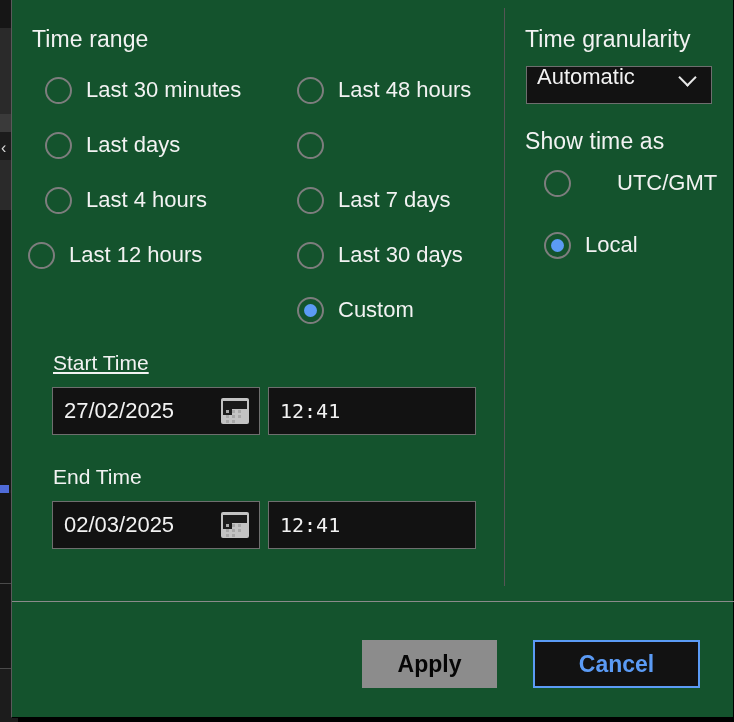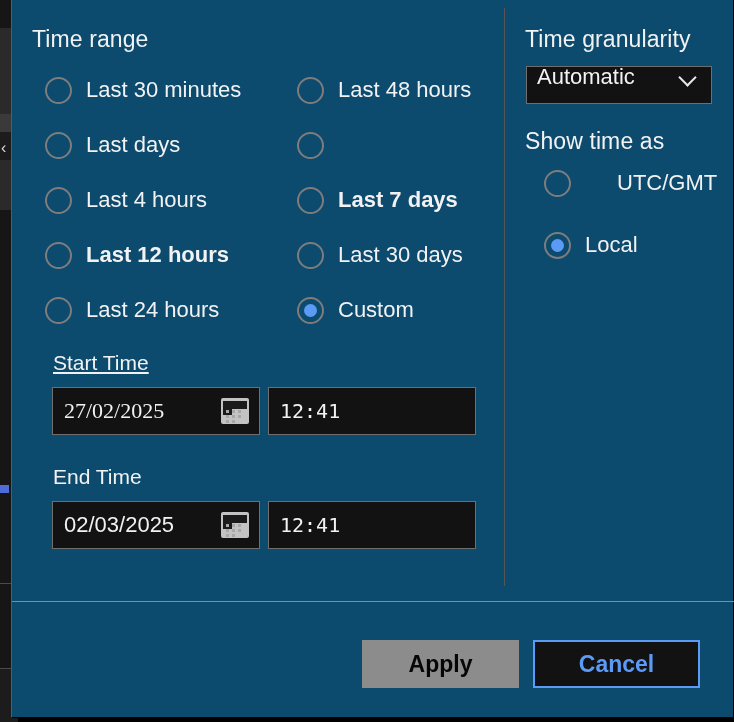--- a/index.html
+++ b/index.html
@@ -72,21 +72,21 @@
     background: #4a4a4a;
   }
 
   
   .dialog {
     position: absolute;
     left: 11px;
     top: 0;
     width: 723px;
     height: 718px;
-    background: #0c4a6e;
+    background: #14532d;
     border-left: 1px solid #5a5a5a;
     border-right: 1px solid #000;
     border-bottom: 1px solid #000;
     box-sizing: border-box;
   }
 
   .body-area {
     position: relative;
     height: 601px;
   }
@@ -312,52 +312,48 @@
       <span class="radio-label">Last 30 minutes</span>
     </div>
     <div class="radio-row" style="left:33px; top:132px;">
       <span class="radio-mark"></span>
       <span class="radio-label">Last days</span>
     </div>
     <div class="radio-row" style="left:33px; top:187px;">
       <span class="radio-mark"></span>
       <span class="radio-label">Last 4 hours</span>
     </div>
-    <div class="radio-row" style="left:33px; top:242px;font-weight:bold;">
+    <div class="radio-row" style="left:16px; top:242px;">
       <span class="radio-mark"></span>
       <span class="radio-label">Last 12 hours</span>
     </div>
-    <div class="radio-row" style="left:33px; top:297px;">
-      <span class="radio-mark"></span>
-      <span class="radio-label">Last 24 hours</span>
-    </div>
 
     <div class="radio-row" style="left:285px; top:77px;">
       <span class="radio-mark"></span>
       <span class="radio-label">Last 48 hours</span>
     </div>
     <div class="radio-row" style="left:285px; top:132px;">
       <span class="radio-mark"></span>
     </div>
-    <div class="radio-row" style="left:285px; top:187px;font-weight:bold;">
+    <div class="radio-row" style="left:285px; top:187px;">
       <span class="radio-mark"></span>
       <span class="radio-label">Last 7 days</span>
     </div>
     <div class="radio-row" style="left:285px; top:242px;">
       <span class="radio-mark"></span>
       <span class="radio-label">Last 30 days</span>
     </div>
     <div class="radio-row" style="left:285px; top:297px;">
       <span class="radio-mark checked"></span>
       <span class="radio-label">Custom</span>
     </div>
 
     <div class="field-label" style="left:41px; top:351px;text-decoration:underline;">Start Time</div>
 
-    <div class="input-box" style="left:40px; top:387px; width:208px; height:48px;font-family:Liberation Serif, serif;">
+    <div class="input-box" style="left:40px; top:387px; width:208px; height:48px;">
       <span class="input-text">27/02/2025</span>
       <span class="cal-icon">
         <i class="cal-head"></i>
         <i class="cal-notch"></i>
         <span class="cal-dots">
           <i style="left:0px;  top:0px;"></i>
             <i style="left:6px; top:0px;"></i>
             <i style="left:12px; top:0px;"></i>
           <i style="left:0px;  top:5px;"></i>
             <i style="left:6px; top:5px;"></i>
@@ -412,17 +408,17 @@
     <div class="radio-row" style="left:532px; top:232px;">
       <span class="radio-mark checked"></span>
       <span class="radio-label">Local</span>
     </div>
 
   </div>
 
   <div class="footer-divider"></div>
 
   <div class="footer">
-    <div class="btn btn-apply" style="left:350px; top:38px; width:157px; height:48px;">Apply</div>
+    <div class="btn btn-apply" style="left:350px; top:38px; width:135px; height:48px;">Apply</div>
     <div class="btn btn-cancel" style="left:521px; top:38px; width:167px; height:48px;">Cancel</div>
   </div>
 
 </div>
 
 </body></html>

